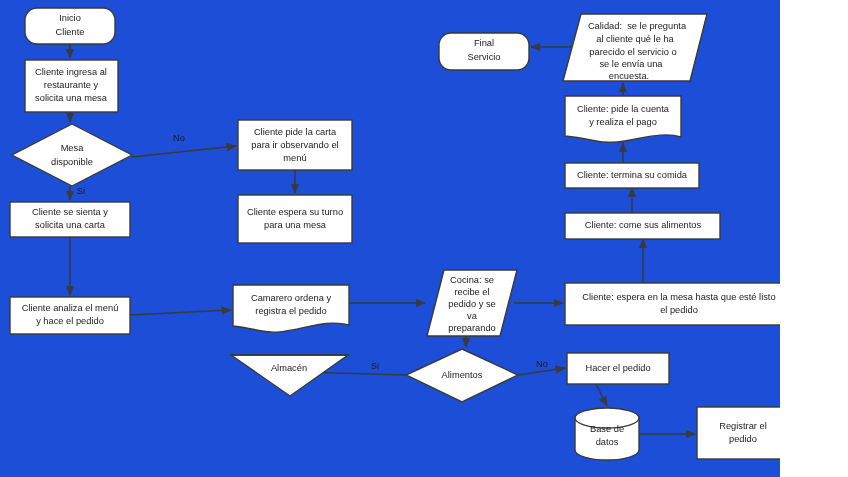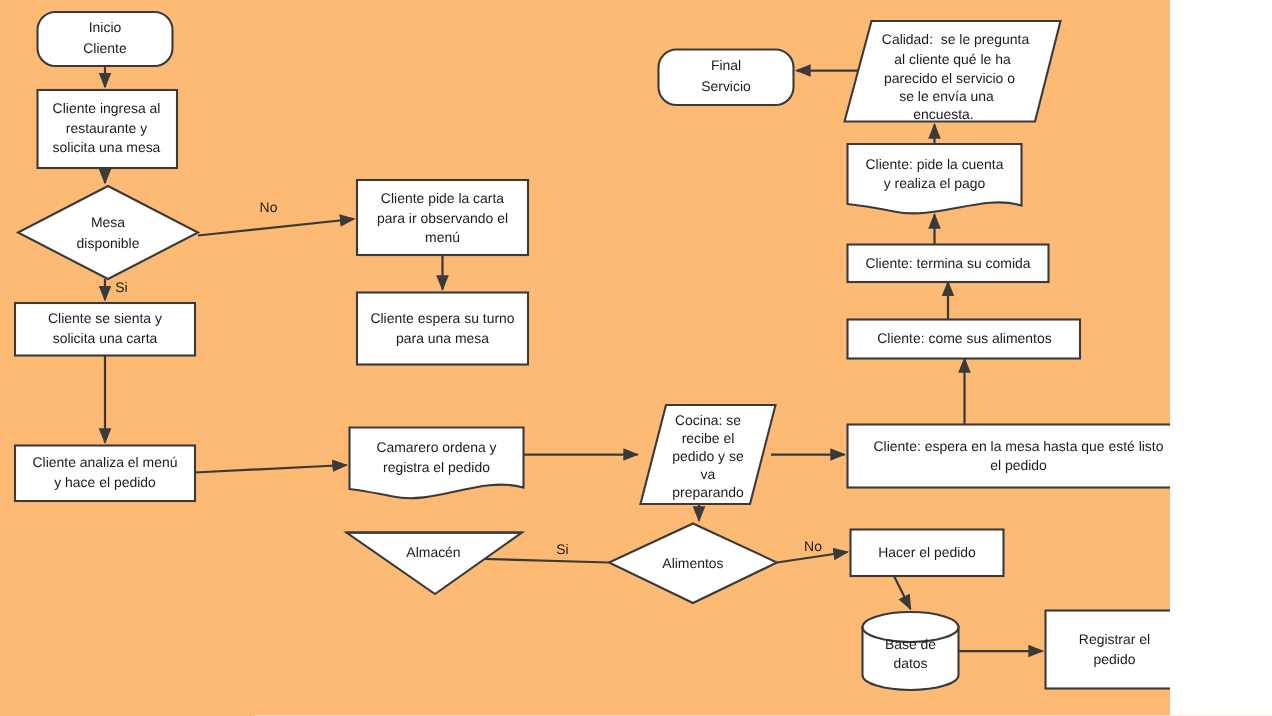--- a/index.html
+++ b/index.html
@@ -8,21 +8,21 @@
     padding: 0;
     background: #ffffff;
   }
   body {
     font-family: "Liberation Sans", sans-serif;
   }
   #canvas-wrap {
     position: relative;
     width: 780px;
     height: 477px;
-    background: #fdba74;
+    background: #1d4ed8;
     overflow: hidden;
   }
   svg#flow {
     position: absolute;
     left: 0;
     top: 0;
     width: 848px;
     height: 477px;
   }
   .shape-stroke {

